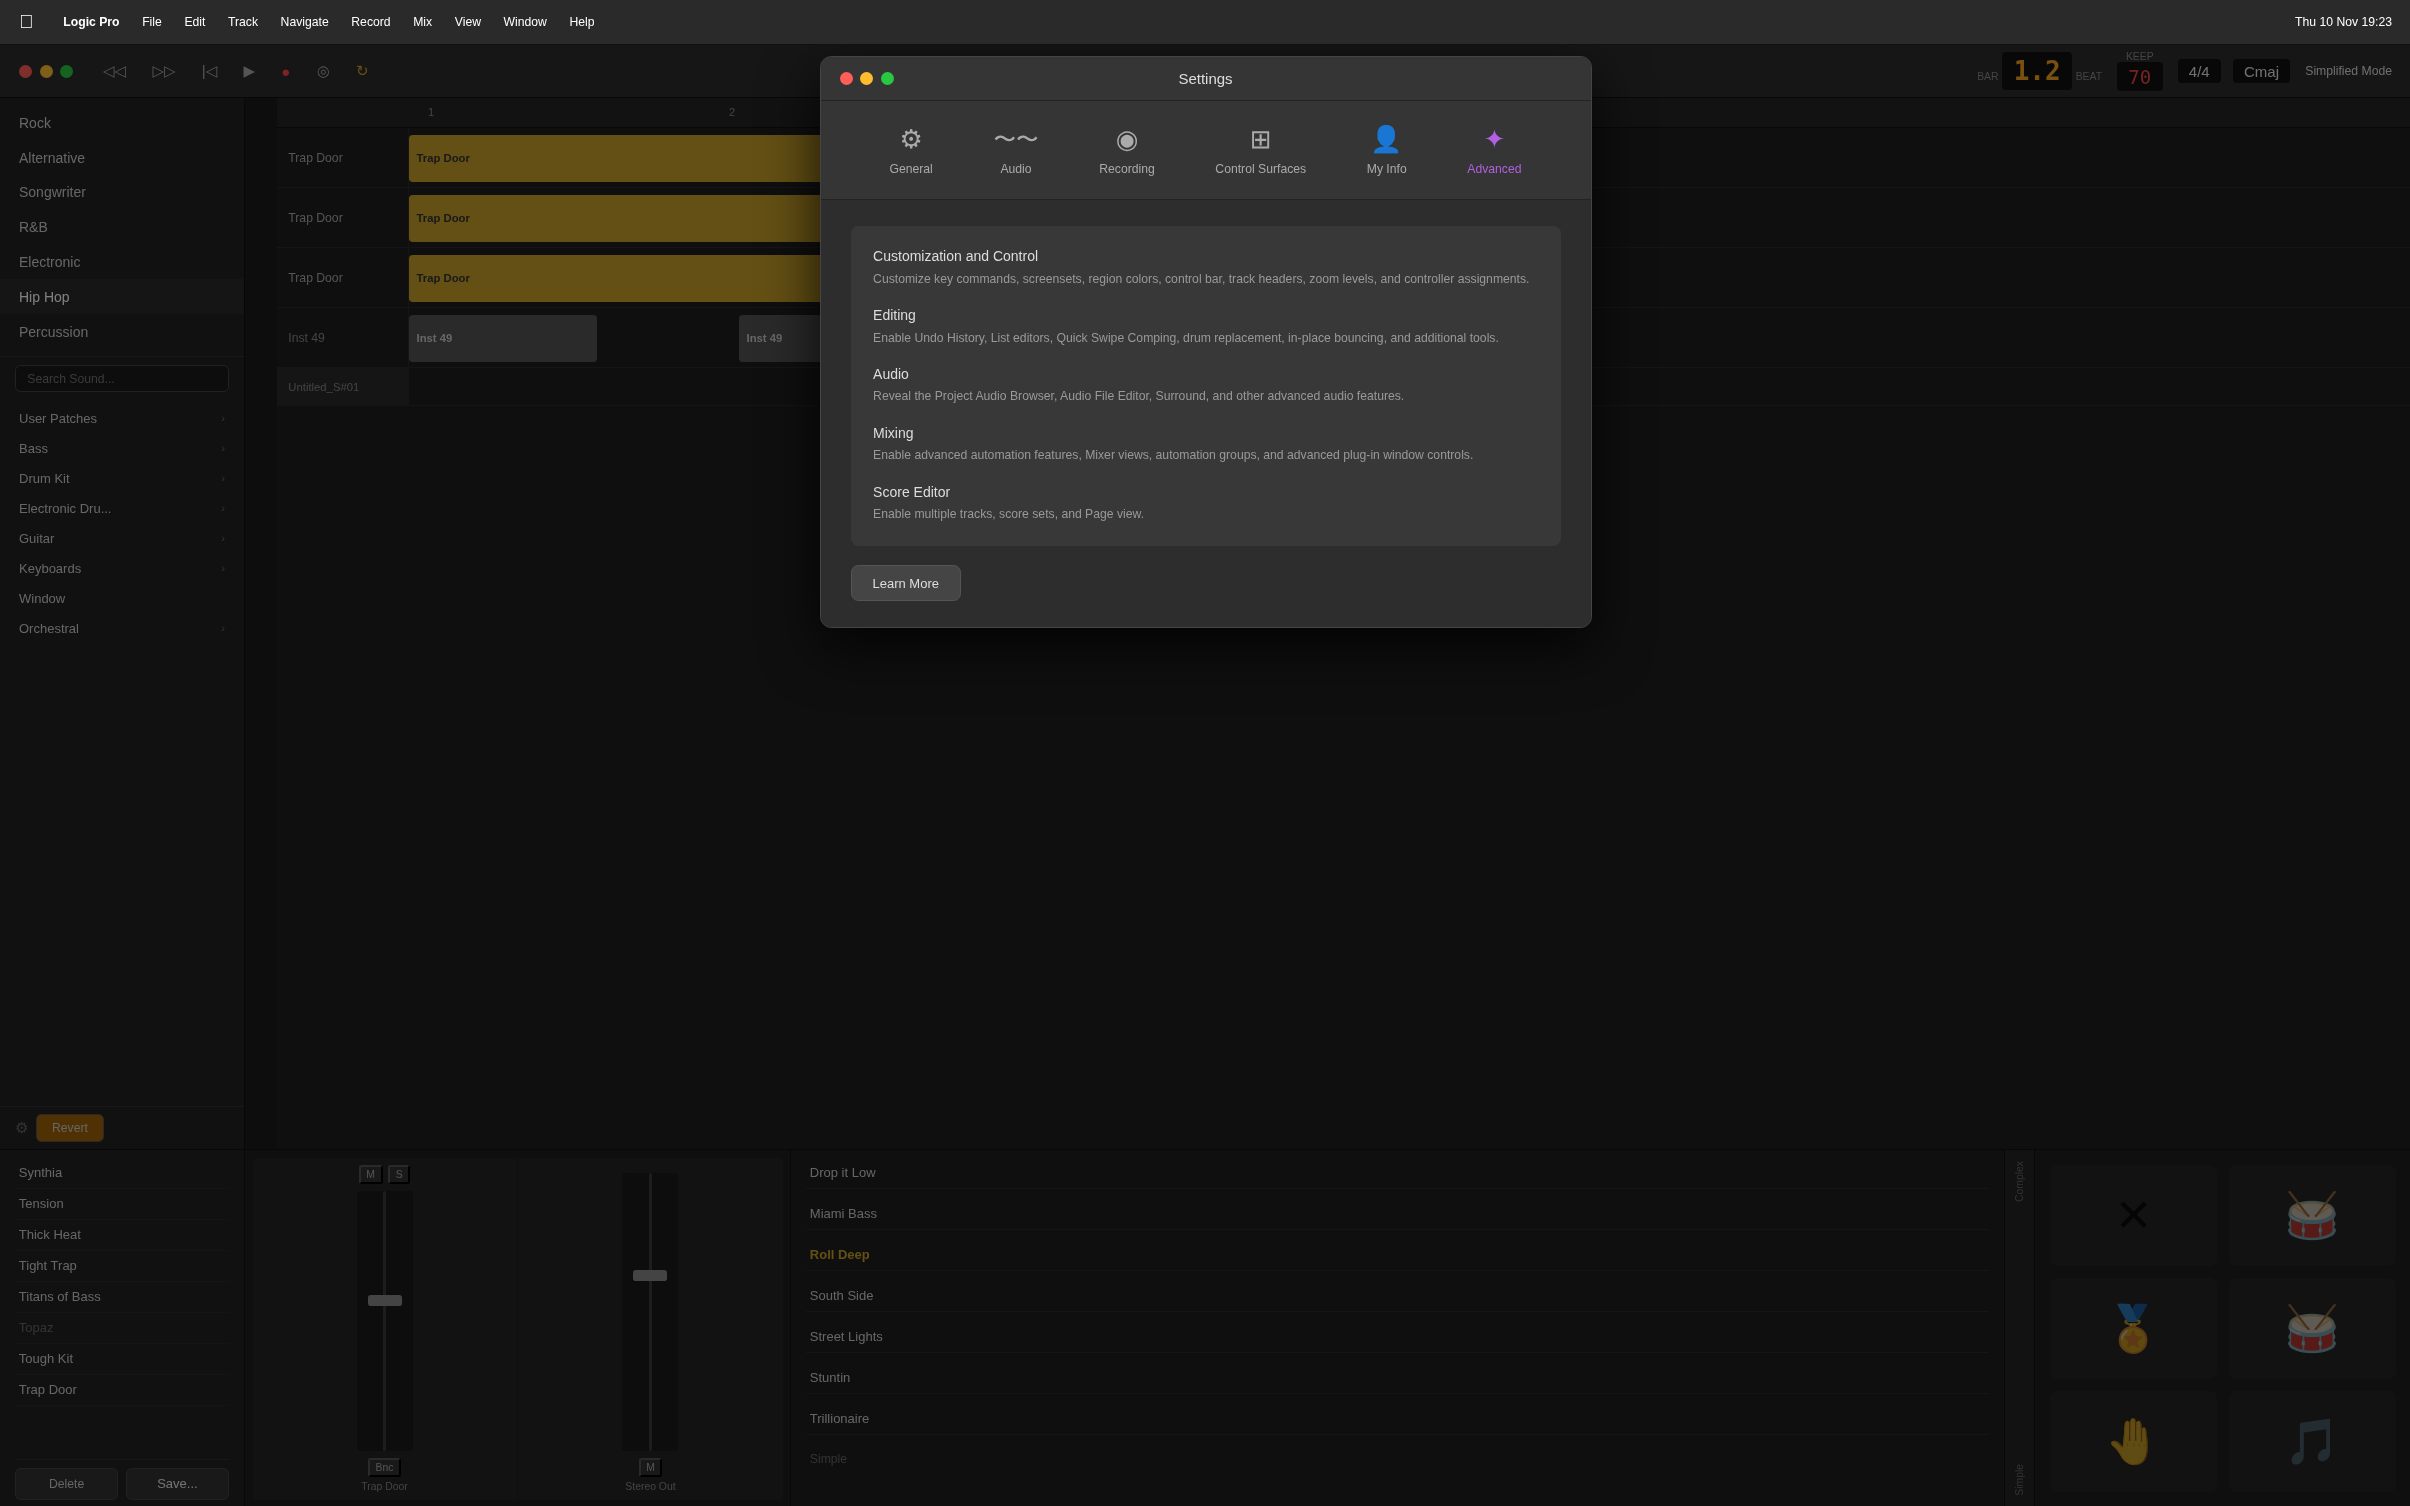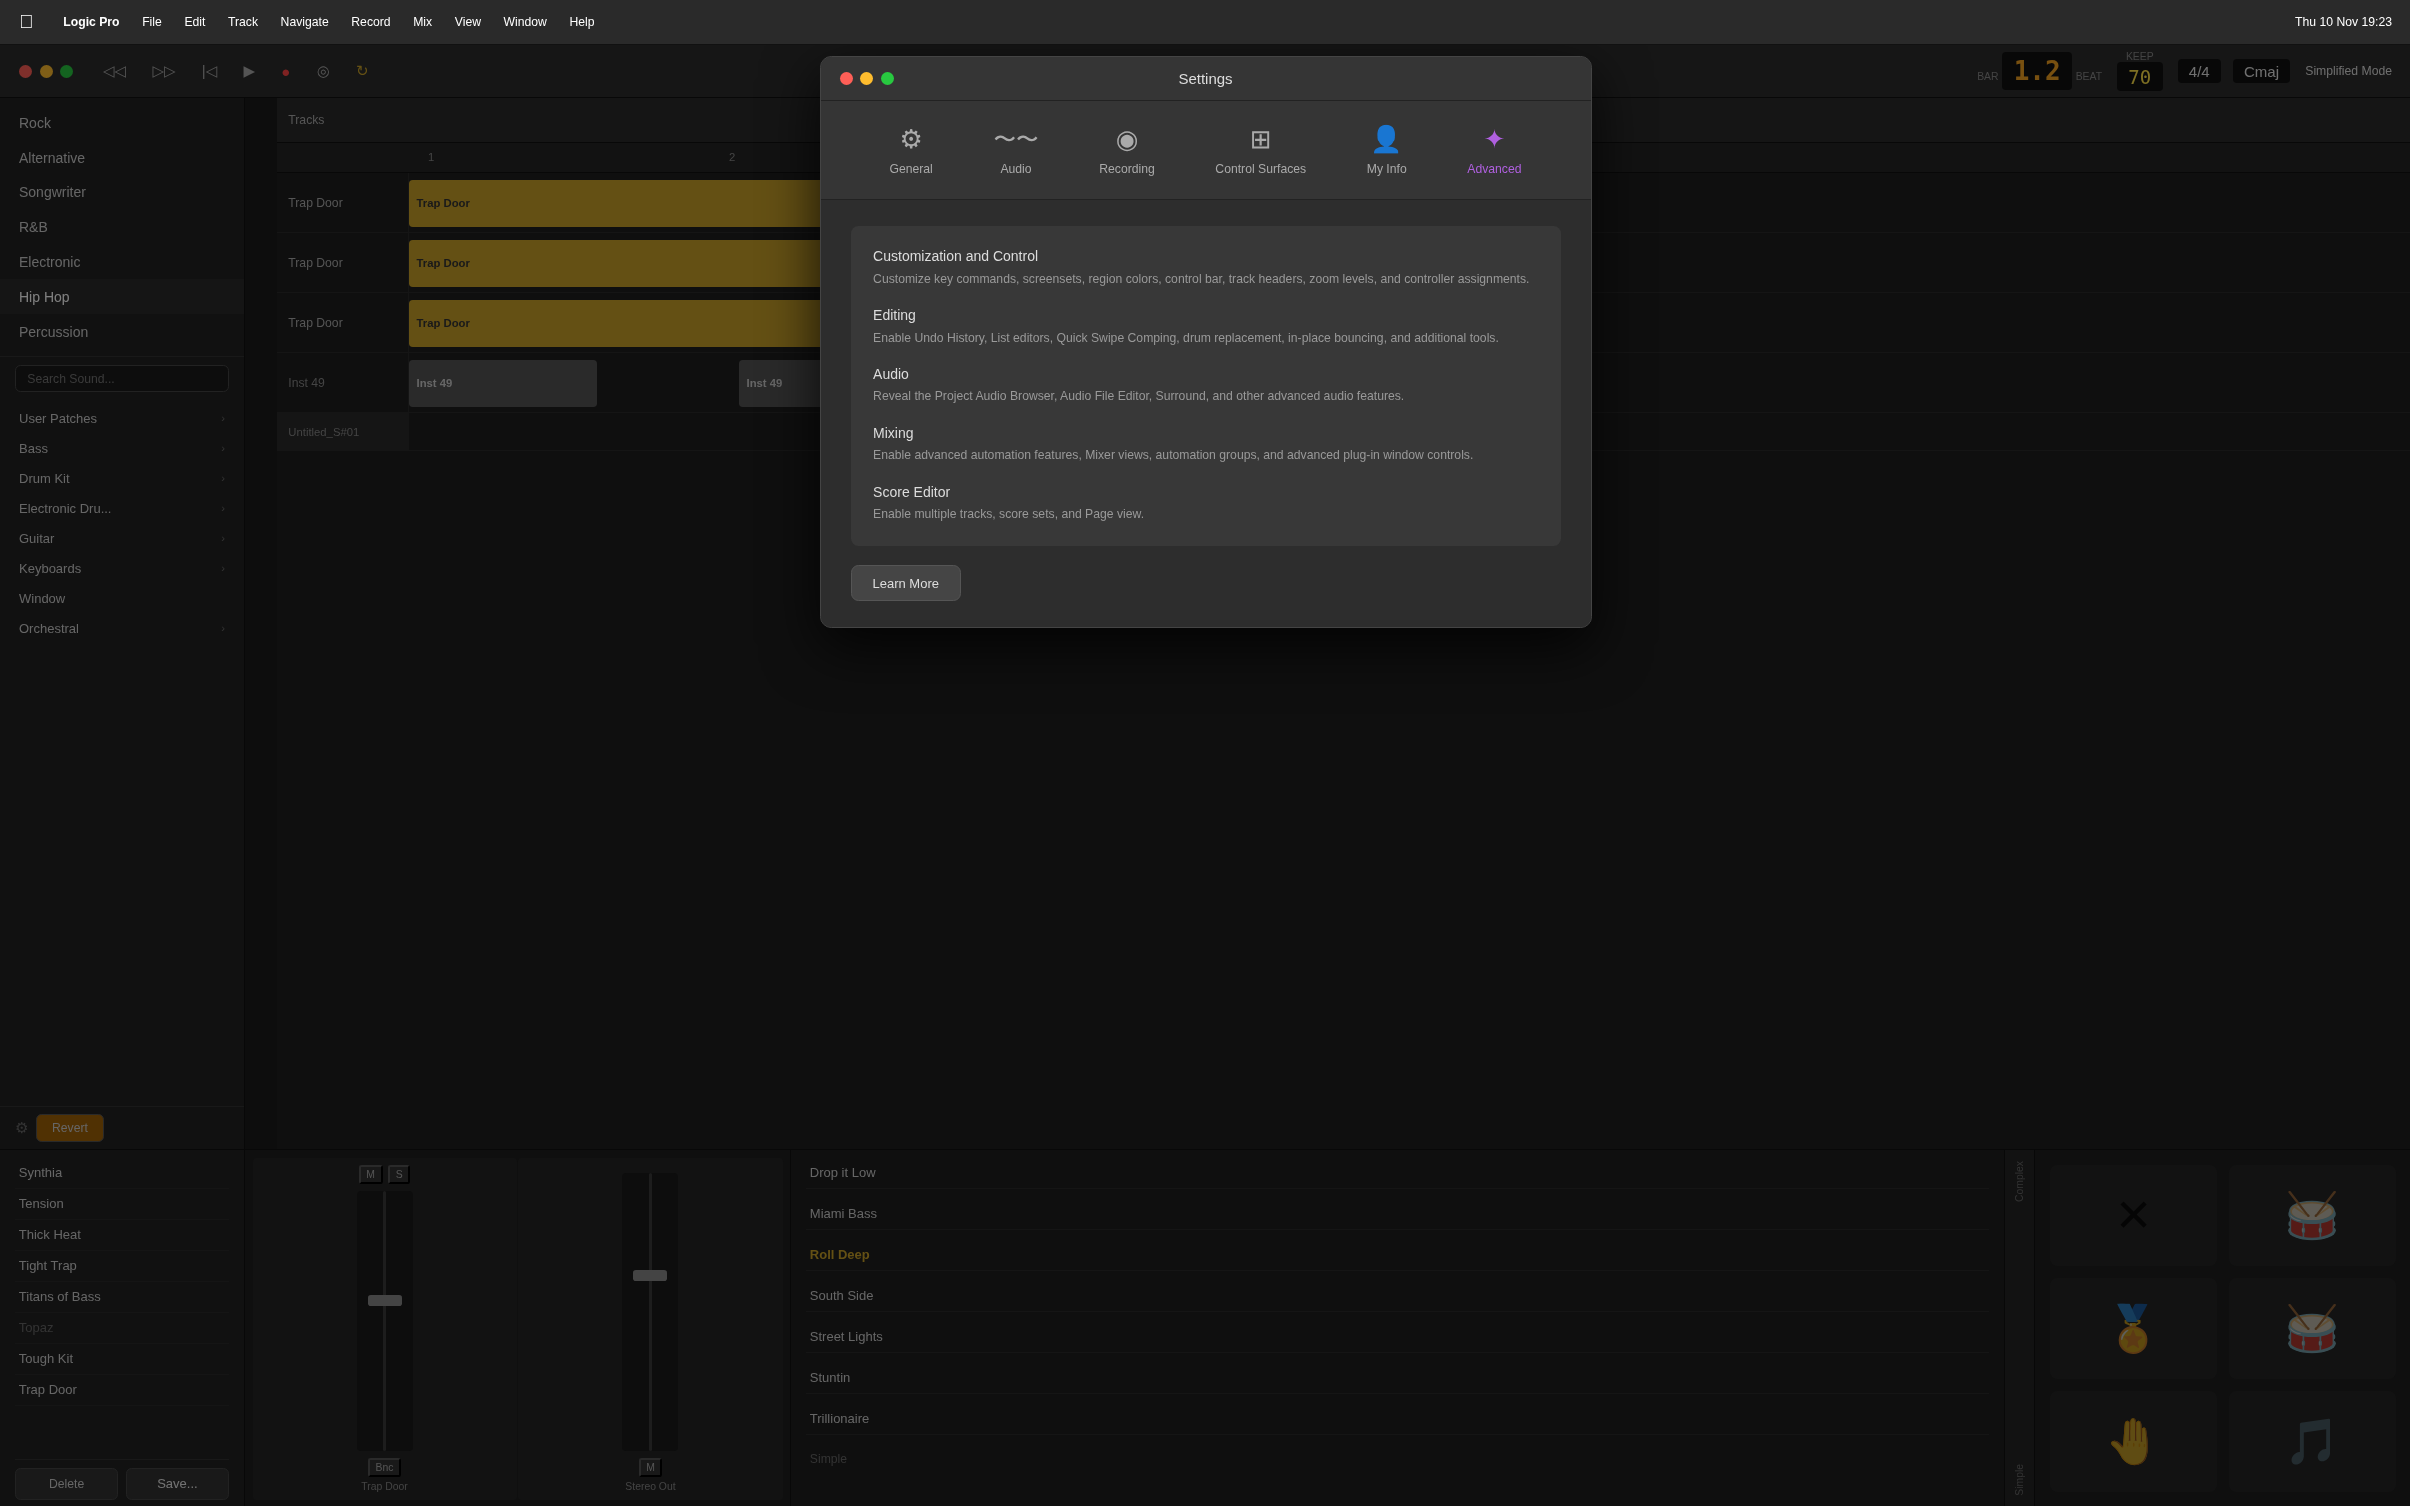--- a/index.html
+++ b/index.html
@@ -111,21 +111,21 @@
       border-radius: 3.8px;
       color: #f0a020;
       font-size: 26px;
       font-family: monospace;
       font-weight: bold;
     }
     .transport-tempo {
       background: #111;
       padding: 3.8px 11.3px;
       border-radius: 3.8px;
-      color: #fde047;
+      color: #ef4444;
       font-size: 19px;
       font-family: monospace;
     }
     .transport-key {
       background: #111;
       padding: 3.8px 11.3px;
       border-radius: 3.8px;
       color: #e0e0e0;
       font-size: 15px;
     }
@@ -671,23 +671,20 @@
         </div>
       </div>
 
       <div class="sidebar-bottom-bar">
         <span style="color:#666;font-size:15px;">⚙</span>
         <button class="sidebar-bottom-btn">Revert</button>
       </div>
     </div>
 
     <div class="track-area">
-      <div class="track-header">
-        <span style="color:#aaa;font-size:12.2px;">Tracks</span>
-      </div>
       <div class="track-ruler">
         <span style="position:absolute;left:151px;top:7.5px;color:#888;font-size:11.3px;">1</span>
         <span style="position:absolute;left:452px;top:7.5px;color:#888;font-size:11.3px;">2</span>
         <span style="position:absolute;left:753px;top:7.5px;color:#888;font-size:11.3px;">3</span>
       </div>
       <div class="track-list">
         <div class="track-row">
           <div class="track-label">Trap Door</div>
           <div class="track-content">
             <div class="track-region" style="left:0;width:659px;">Trap Door</div>

